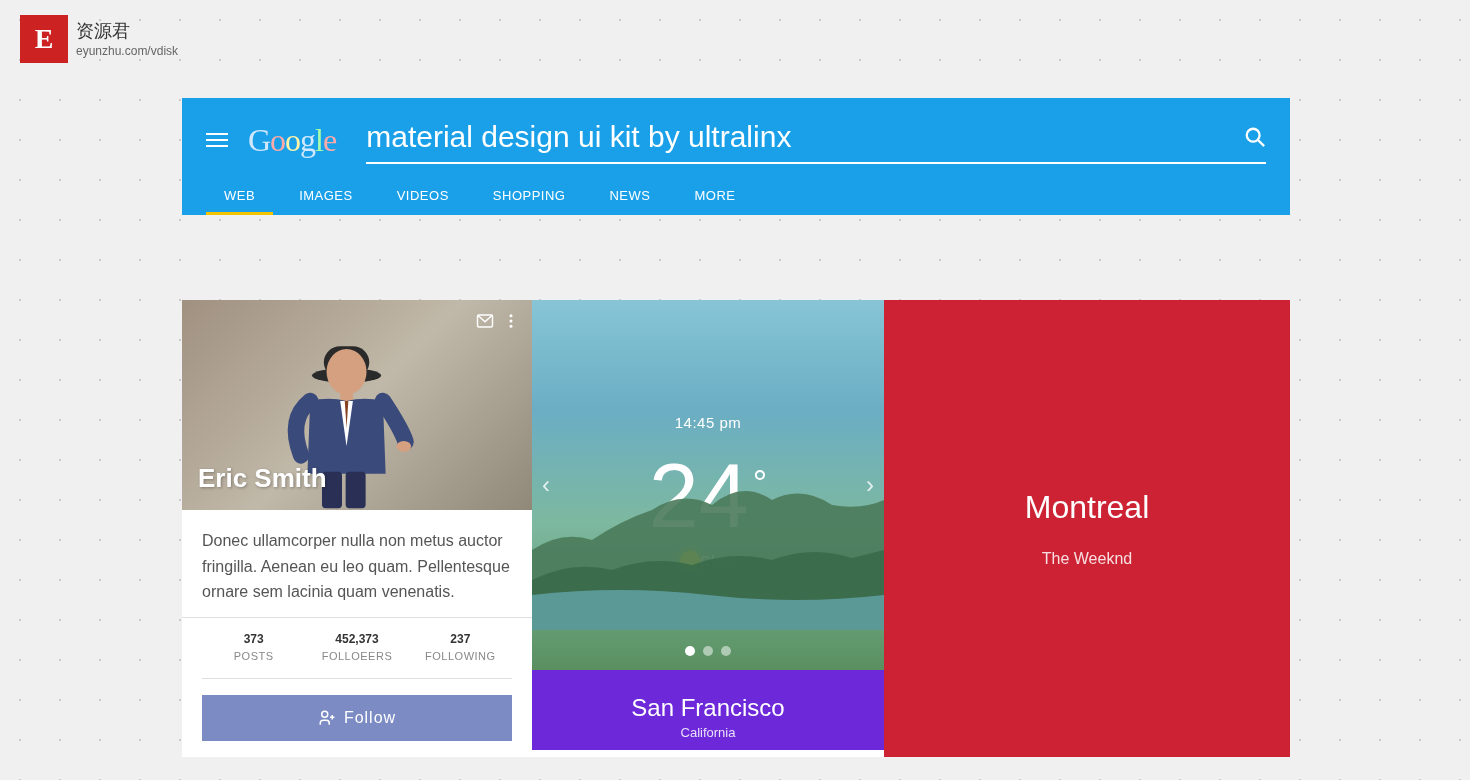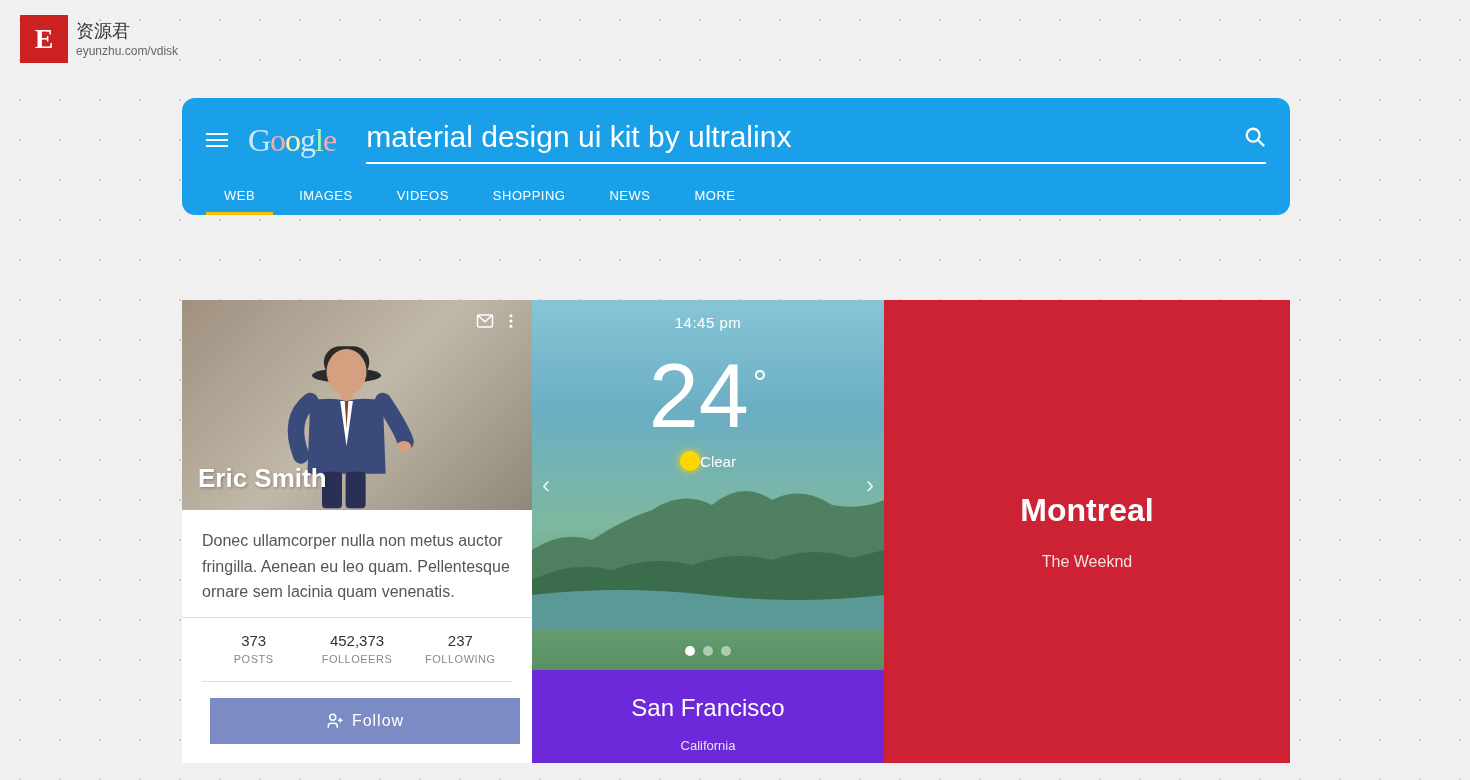--- a/index.html
+++ b/index.html
@@ -47,21 +47,20 @@
     }
 
     
     .google-bar {
       position: absolute;
       top: 98px;
       left: 182px;
       width: 1108px;
       background: #1aa0e8;
       z-index: 5;
-      border-radius: 13px;
     }
     .google-bar-top {
       display: flex;
       align-items: center;
       padding: 18px 24px 14px 24px;
       gap: 20px;
     }
     .hamburger-icon {
       color: white;
       font-size: 20px;
@@ -207,34 +206,34 @@
       display: flex;
       padding: 14px 0;
       border-bottom: 1px solid #e0e0e0;
       margin: 0 20px;
     }
     .stat-item {
       flex: 1;
       text-align: center;
     }
     .stat-number {
-      font-size: 15px;
-      font-weight: 400;
+      font-size: 12px;
+      font-weight: 700;
       color: #333;
       display: block;
     }
     .stat-label {
       font-size: 11px;
       color: #888;
       text-transform: uppercase;
       letter-spacing: 0.5px;
     }
 
     .follow-btn {
-      margin: 16px 28px;
+      margin: 16px 20px;
       width: calc(100% - 40px);
       background: #7c8bc4;
       color: white;
       border: none;
       padding: 14px;
       font-size: 16px;
       cursor: pointer;
       display: flex;
       align-items: center;
       justify-content: center;
@@ -251,20 +250,21 @@
       overflow: hidden;
     }
     .weather-bg {
       width: 100%;
       height: 370px;
       background: linear-gradient(180deg, #87c5d6 0%, #6baec4 30%, #7db8a0 60%, #5a9060 100%);
       position: relative;
       display: flex;
       flex-direction: column;
       align-items: center;
+      justify-content: center;
     }
     .weather-time {
       color: white;
       font-size: 15px;
       margin-top: 14px;
       letter-spacing: 0.5px;
     }
     .weather-temp {
       color: white;
       font-size: 90px;
@@ -324,38 +324,38 @@
       text-align: center;
     }
     .weather-city {
       color: white;
       font-size: 24px;
       font-weight: 400;
     }
     .weather-state {
       color: rgba(255,255,255,0.85);
       font-size: 13px;
-      margin-top: 16px;
+      margin-top: 3px;
     }
 
     
     .montreal-card {
       flex: 1;
       background: #cc2233;
       display: flex;
       flex-direction: column;
       justify-content: center;
       align-items: center;
       padding: 20px;
       min-width: 340px;
     }
     .montreal-city {
       color: white;
       font-size: 32px;
-      font-weight: 700;
+      font-weight: 400;
     }
     .montreal-sub {
       color: rgba(255,255,255,0.85);
       font-size: 16px;
       margin-top: 24px;
     }
   </style>
 </head>
 <body>
 

